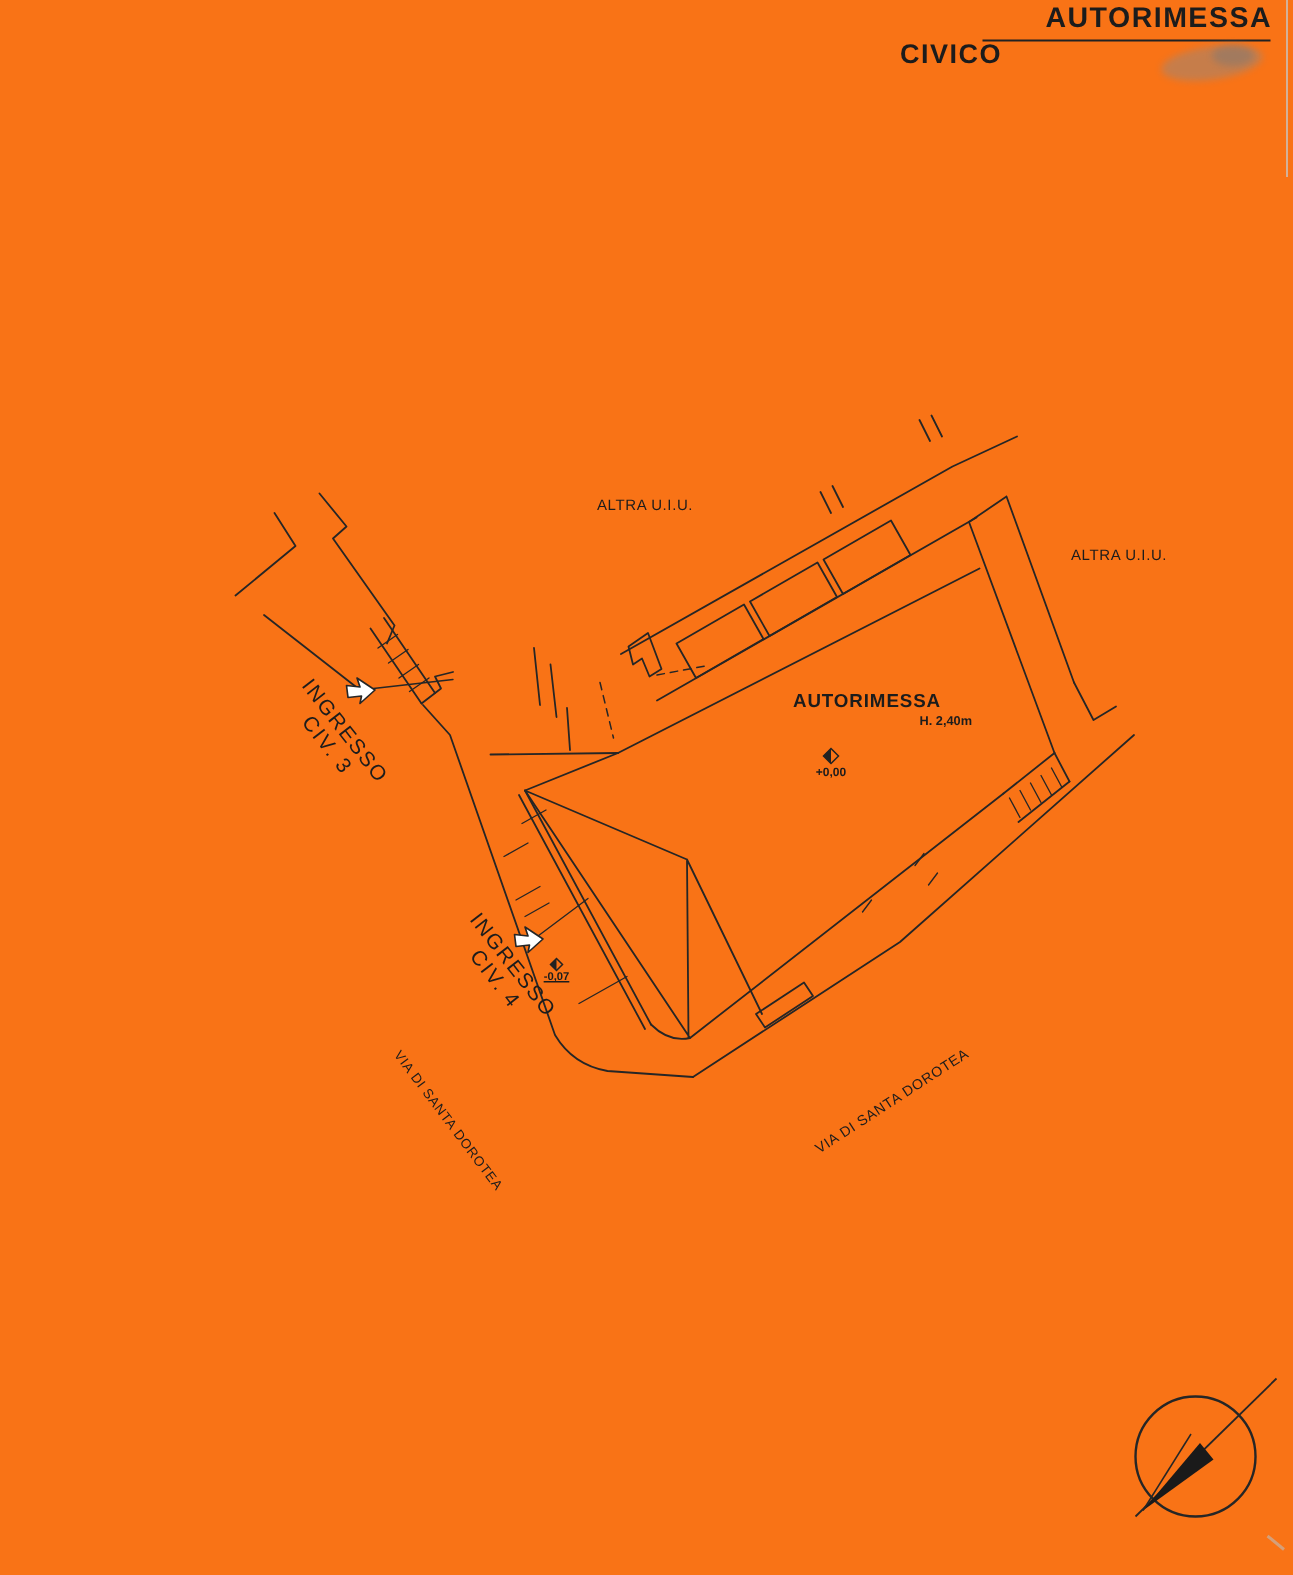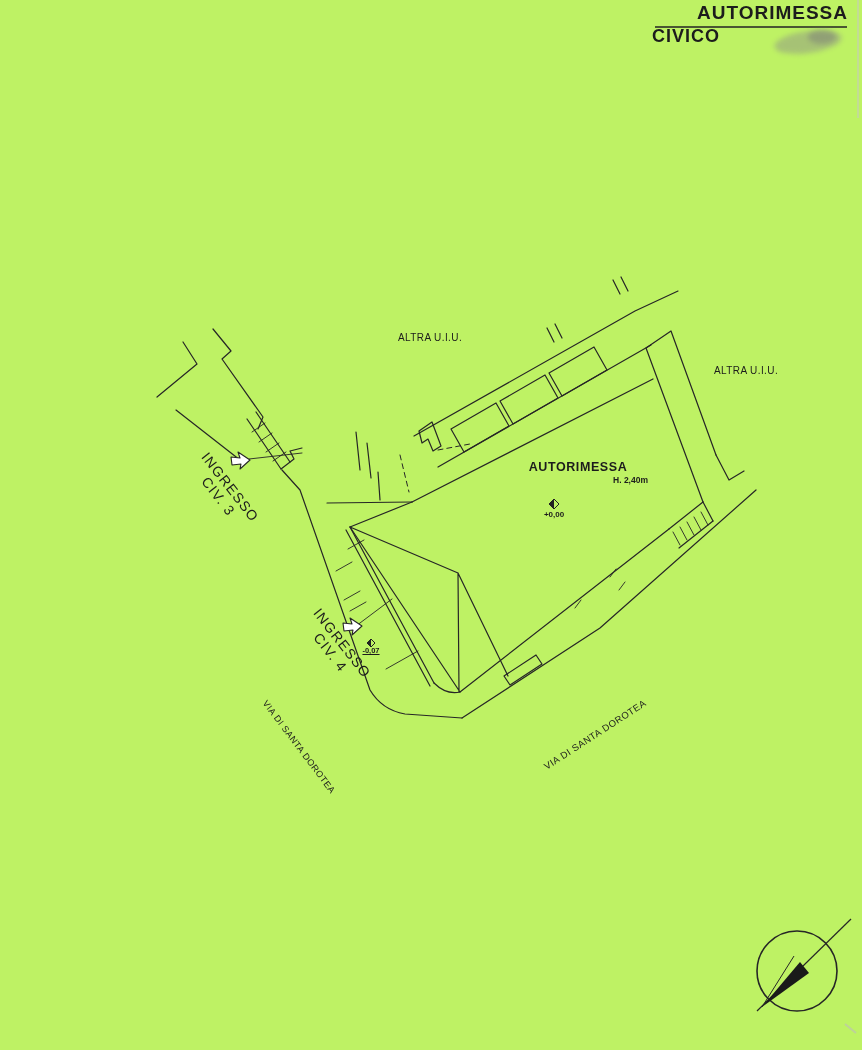--- a/index.html
+++ b/index.html
@@ -1,26 +1,26 @@
 <!DOCTYPE html>
 <html><head>
 <meta charset="utf-8">
 <style>
   html,body{margin:0;padding:0;background:#e8e8e8;}
   .sheet{
     position:relative;width:862px;height:1050px;margin:0 auto;
-    background:#bef264;overflow:hidden;
+    background:#f97316;overflow:hidden;
     font-family:"Liberation Sans","DejaVu Sans",sans-serif;
     color:#1c1c1c;
   }
   .plan-svg{position:absolute;left:0;top:0;}
   .lbl{position:absolute;white-space:nowrap;color:#1c1c1c;}
   .title1{left:600px;top:2px;width:248px;text-align:right;
           font-size:19px;font-weight:600;letter-spacing:1px;}
-  .title2{left:600px;top:26px;width:172px;text-align:center;
+  .title2{left:600px;top:26px;width:172px;text-align:left;
           font-size:18px;font-weight:600;letter-spacing:1px;}
   .small-caps{font-size:10px;letter-spacing:0.4px;}
   .altra-top{left:398px;top:332px;}
   .altra-right{left:714px;top:365px;}
   .hall{left:508px;top:460px;width:140px;text-align:center;
         font-size:12.5px;font-weight:bold;letter-spacing:0.6px;}
   .hallh{left:508px;top:475px;width:140px;text-align:right;
          font-size:8.5px;font-weight:bold;}
   .lvl{width:60px;text-align:center;font-size:8px;font-weight:bold;}
   .lvl0{left:524px;top:510px;}

